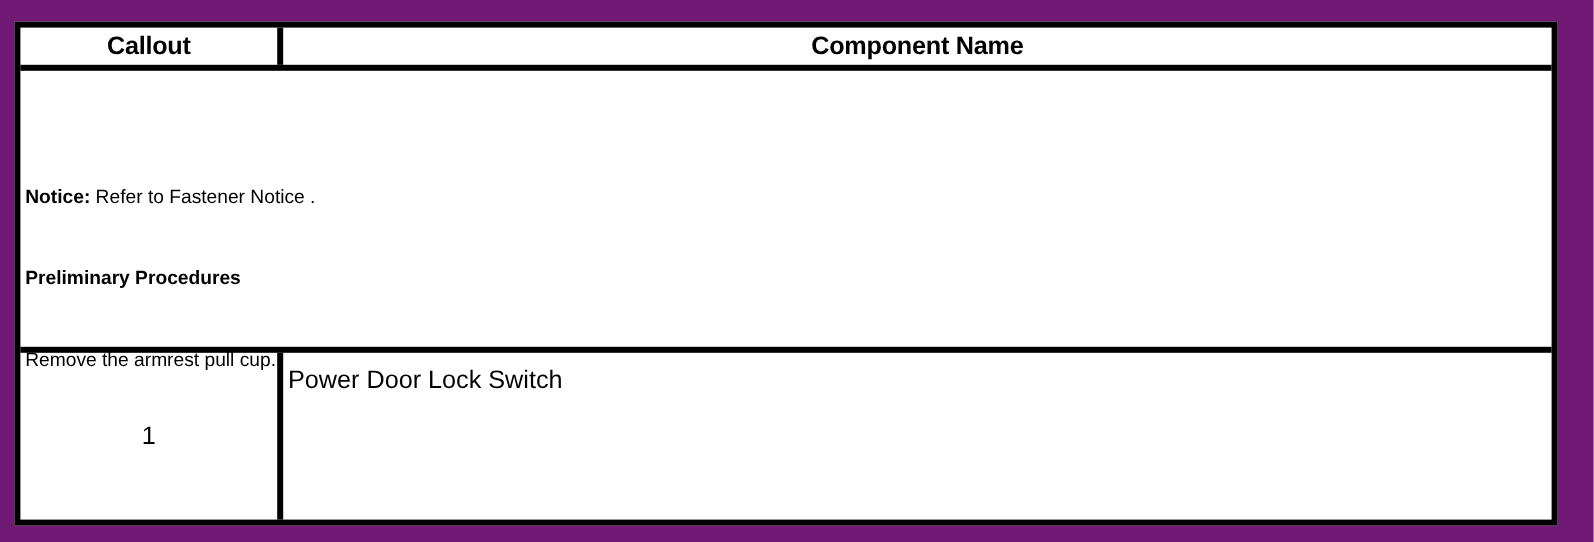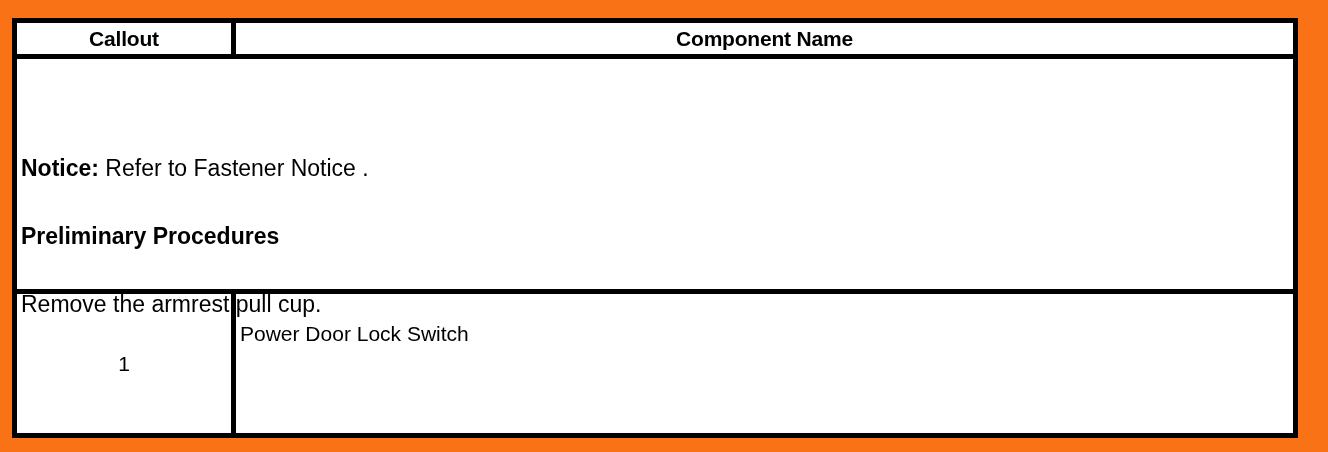--- a/index.html
+++ b/index.html
@@ -12,21 +12,21 @@
     height: 452px;
     overflow: hidden;
     font-family: "Liberation Sans", sans-serif;
     color: #000000;
   }
 
   .page {
     position: relative;
     width: 1328px;
     height: 452px;
-    background: #f97316;
+    background: #701a75;
   }
 
   
   .spec-table {
     position: absolute;
     left: 12px;
     top: 18px;
     width: 1286px;
     height: 420px;
     box-sizing: border-box;
@@ -78,21 +78,21 @@
   .notice-cell {
     position: relative;
     width: 100%;
     height: 100%;
     box-sizing: border-box;
     padding: 0 0 0 4px;
   }
   .notice-line {
     position: absolute;
     left: 4px;
-    font-size: 23px;
+    font-size: 16px;
     line-height: 1;
     white-space: nowrap;
   }
   .notice-line.l1 { top: 98px; }
   .notice-line.l2 { top: 166px; font-weight: bold; }
   .notice-line.l3 { top: 234px; }
   .notice-line b { font-weight: bold; }
 
   
   .data-row {
@@ -123,21 +123,21 @@
     flex: 1 1 auto;
     padding-left: 4px;
   }
   .data-line {
     position: absolute;
     left: 4px;
     font-size: 21px;
     line-height: 1;
     white-space: nowrap;
   }
-  .data-line.d1 { top: 29px; }
+  .data-line.d1 { top: 12px; }
   .data-line.d2 { top: 82px; }
   .data-line b { font-weight: bold; }
 </style>
 </head>
 <body>
 
 <div class="page">
 
   <div class="spec-table">
 

